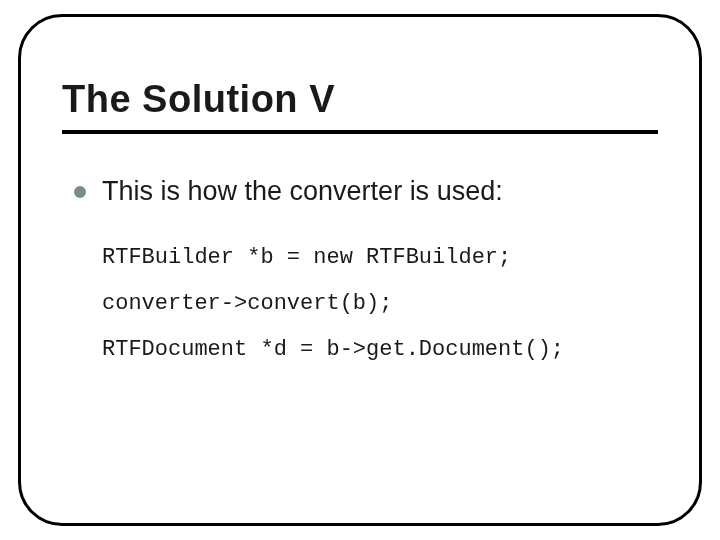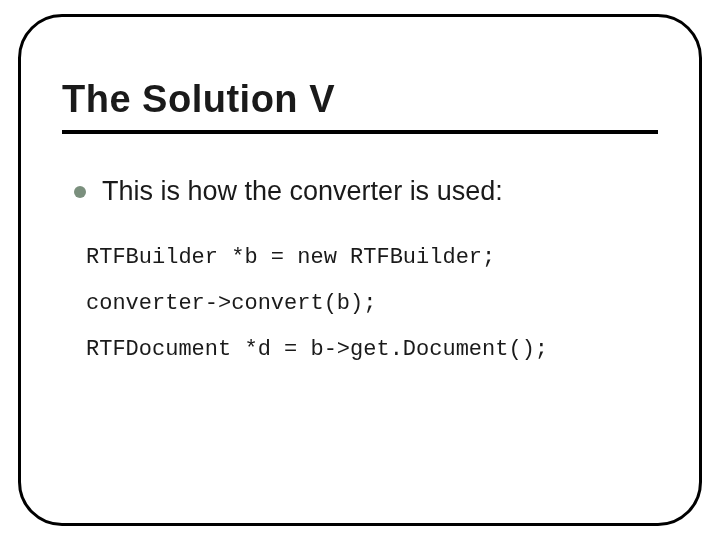--- a/index.html
+++ b/index.html
@@ -64,21 +64,21 @@
     border-radius: 50%;
     background: #7a8f7d;
     margin-right: 16px;
     flex: 0 0 auto;
   }
   .bullet-text {
     font-size: 27px;
     color: #1a1a1a;
   }
   .code-block {
-    margin-left: 12px;
+    margin-left: 28px;
     font-family: "Courier New", Courier, monospace;
     font-size: 22px;
     color: #1a1a1a;
     line-height: 2.1;
     white-space: pre;
   }
 </style>
 </head>
 <body>
 

